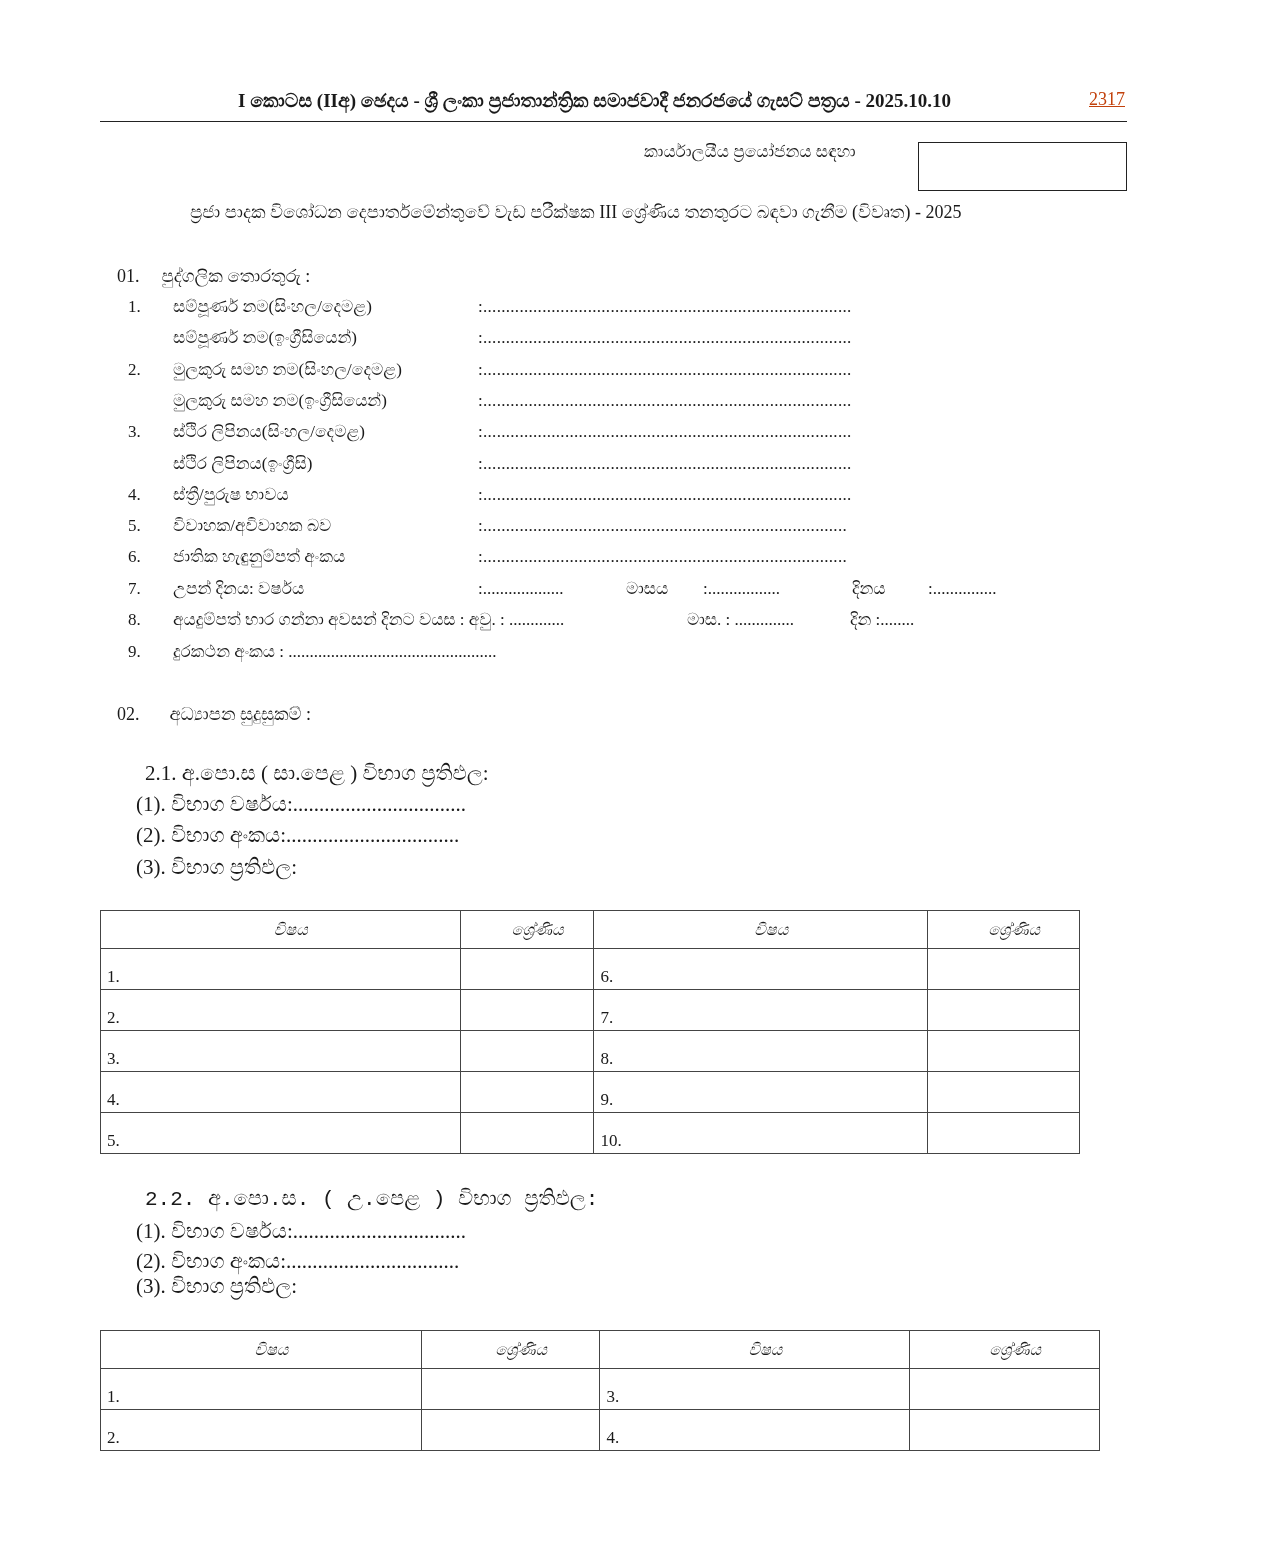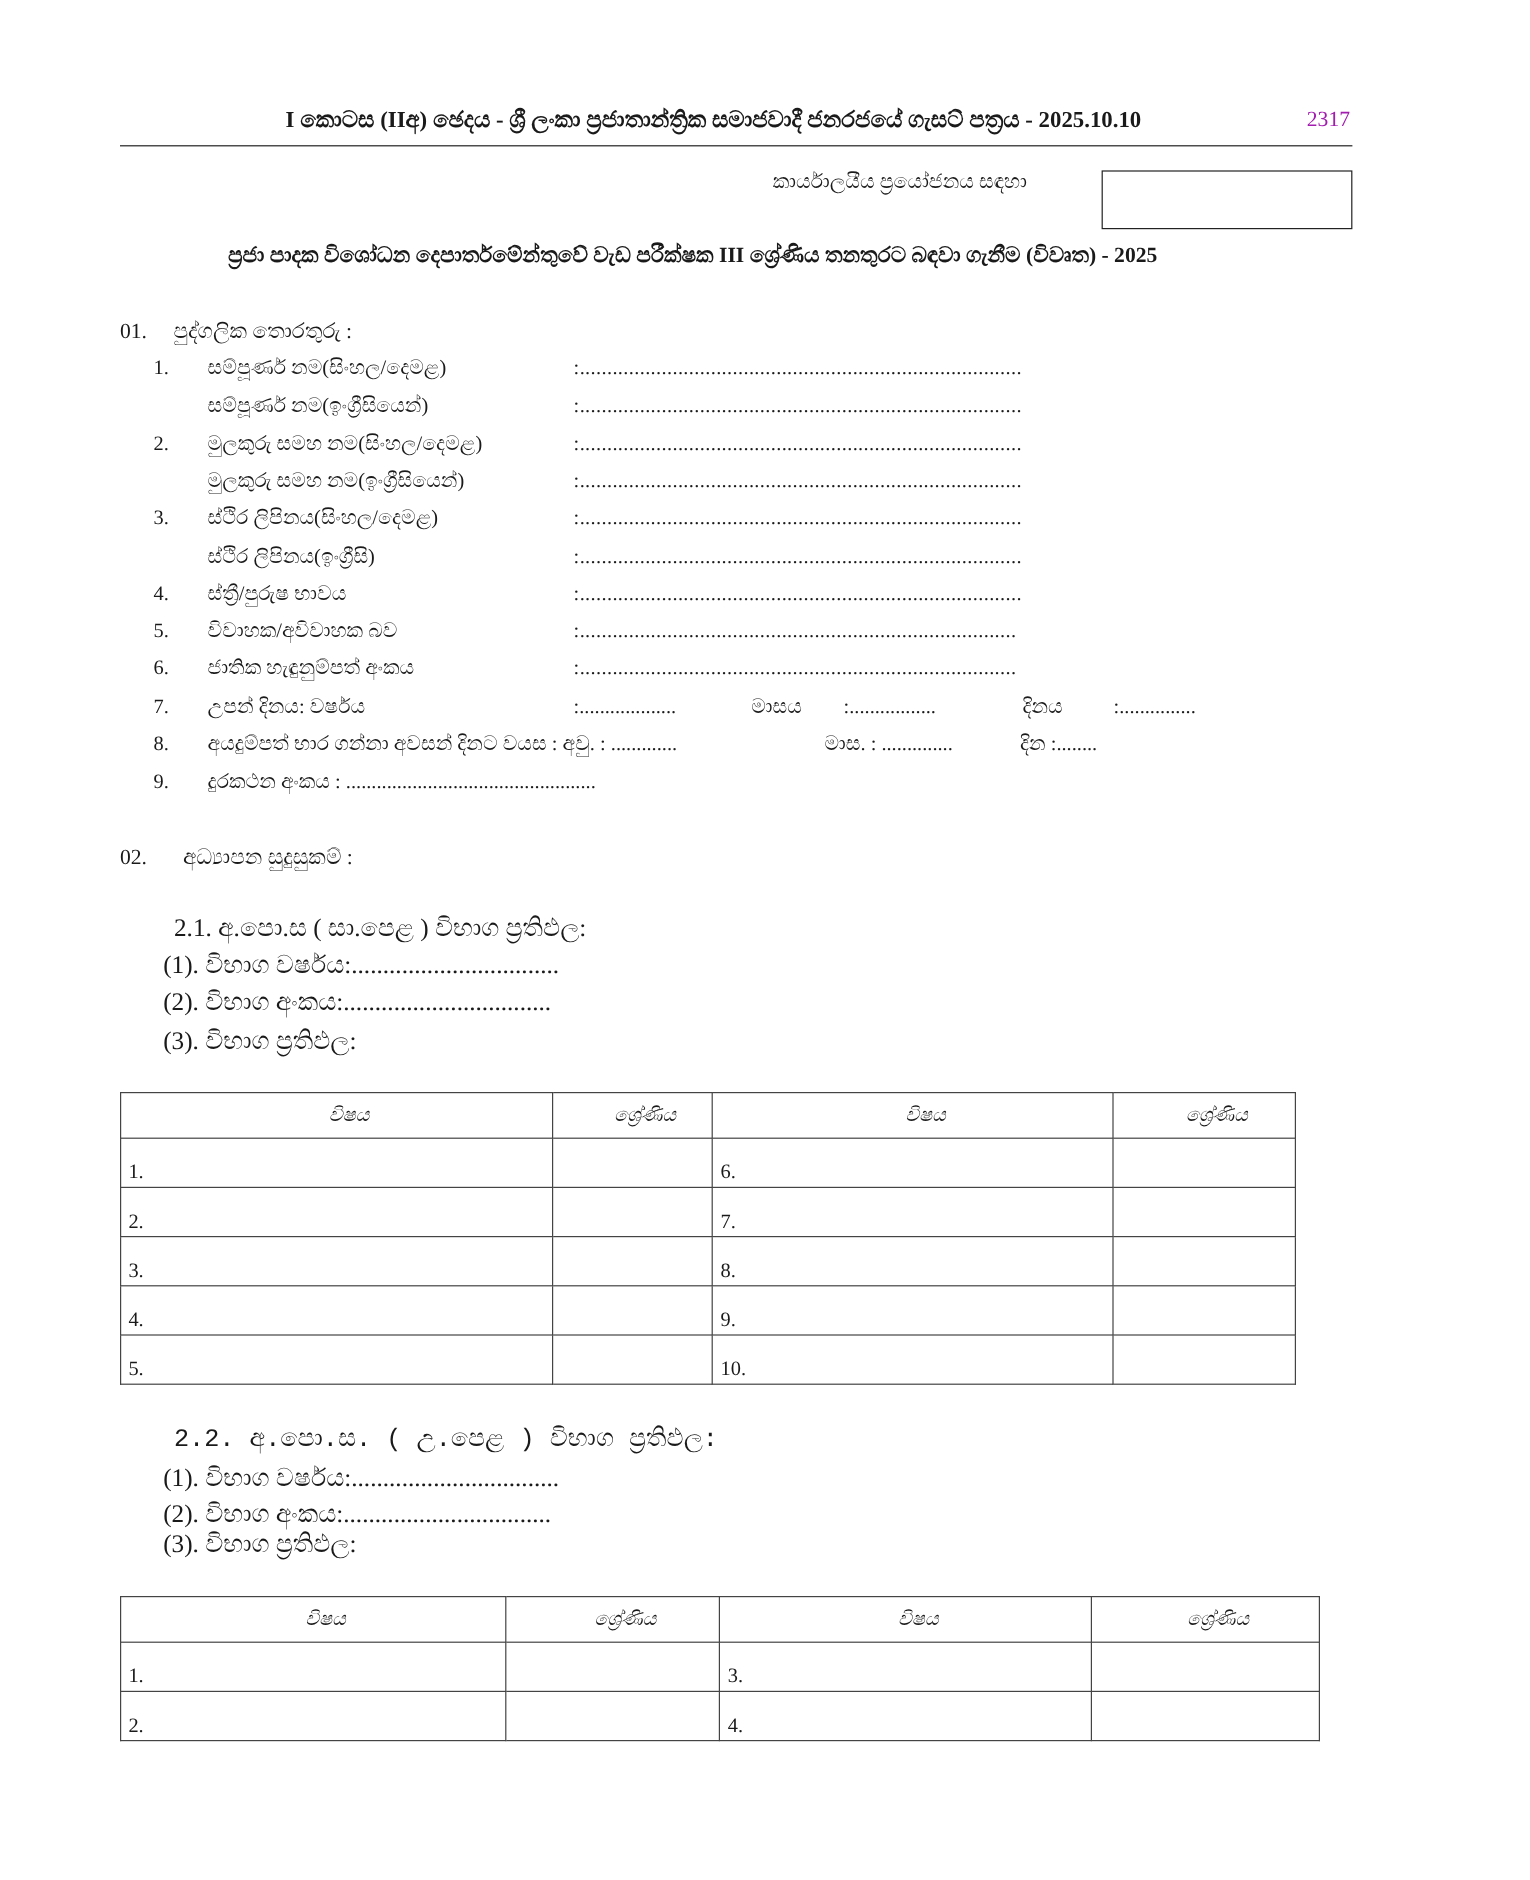--- a/index.html
+++ b/index.html
@@ -2,27 +2,27 @@
 <html><head>
   <meta charset="utf-8">
   <style>
     html, body { margin: 0; padding: 0; background: #ffffff; }
     body {
       width: 1275px; height: 1567px; position: relative; overflow: hidden;
       font-family: "Liberation Serif", "DejaVu Serif", serif; color: #1a1a1a;
     }
     .abs { position: absolute; white-space: nowrap; }
     .hdr-title { left: 238px; top: 90px; font-size: 19px; font-weight: bold; }
-    .hdr-page { left: 1089px; top: 89px; font-size: 18px; color: #a21caf; }
+    .hdr-page { left: 1089px; top: 89px; font-size: 18px; color: #c2410c; text-decoration: underline; }
     .hdr-rule { left: 100px; top: 121px; width: 1027px; height: 0; border-top: 1.5px solid #222; }
     .office-label { left: 644px; top: 142px; font-size: 17px; }
     .office-box { left: 918px; top: 142px; width: 207px; height: 47px; border: 1.5px solid #222; }
-    .form-title { left: 190px; top: 202px; font-size: 18px; font-weight: bold; }
+    .form-title { left: 190px; top: 202px; font-size: 18px; font-weight: normal; }
     .sec-head { font-size: 18px; }
-    .sec-head .num { display: inline-block; width: 40px; }
+    .sec-head .num { display: inline-block; width: 40px; margin-left: 17px; }
     .row { font-size: 17px; }
     .row .num { position: absolute; left: 0; }
     .row .label { position: absolute; left: 45px; }
     .row .leader { position: absolute; left: 350px; letter-spacing: 0.3px; }
     .sub { font-size: 21px; }
     table.grades { position: absolute; border-collapse: collapse; font-size: 17px; }
     table.grades td, table.grades th { border: 1.5px solid #444; padding: 0 6px; }
     table.grades th { font-weight: normal; font-style: italic; font-size: 16px; text-align: center; height: 37px; padding-left: 27px; }
     table.grades td { vertical-align: bottom; padding-bottom: 2px; }
     .t1 { left: 100px; top: 910px; width: 980px; }

